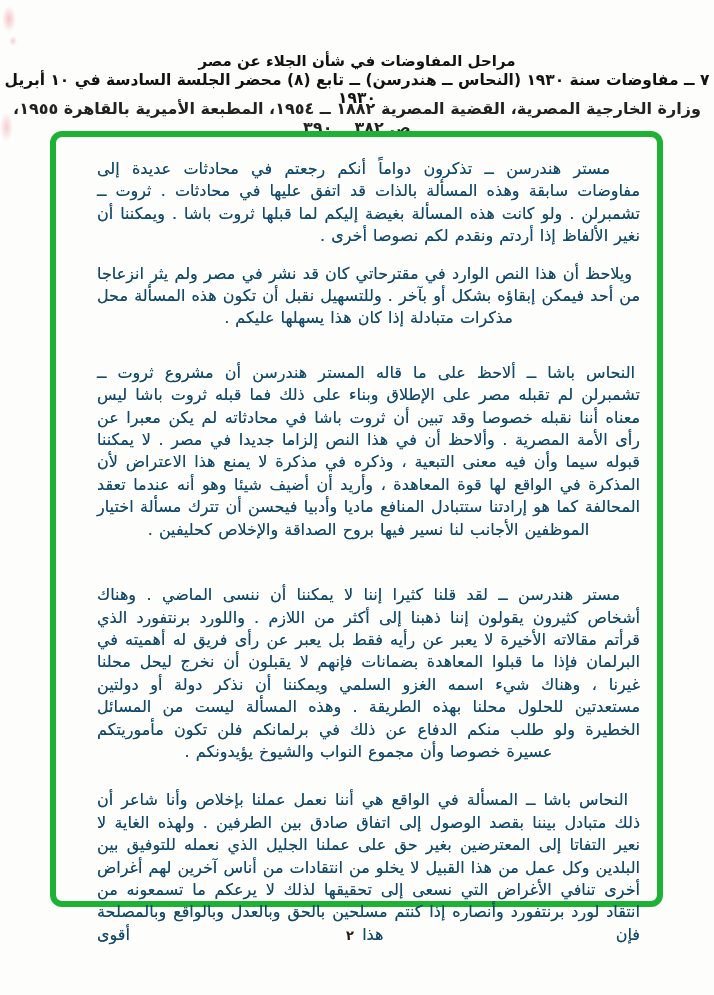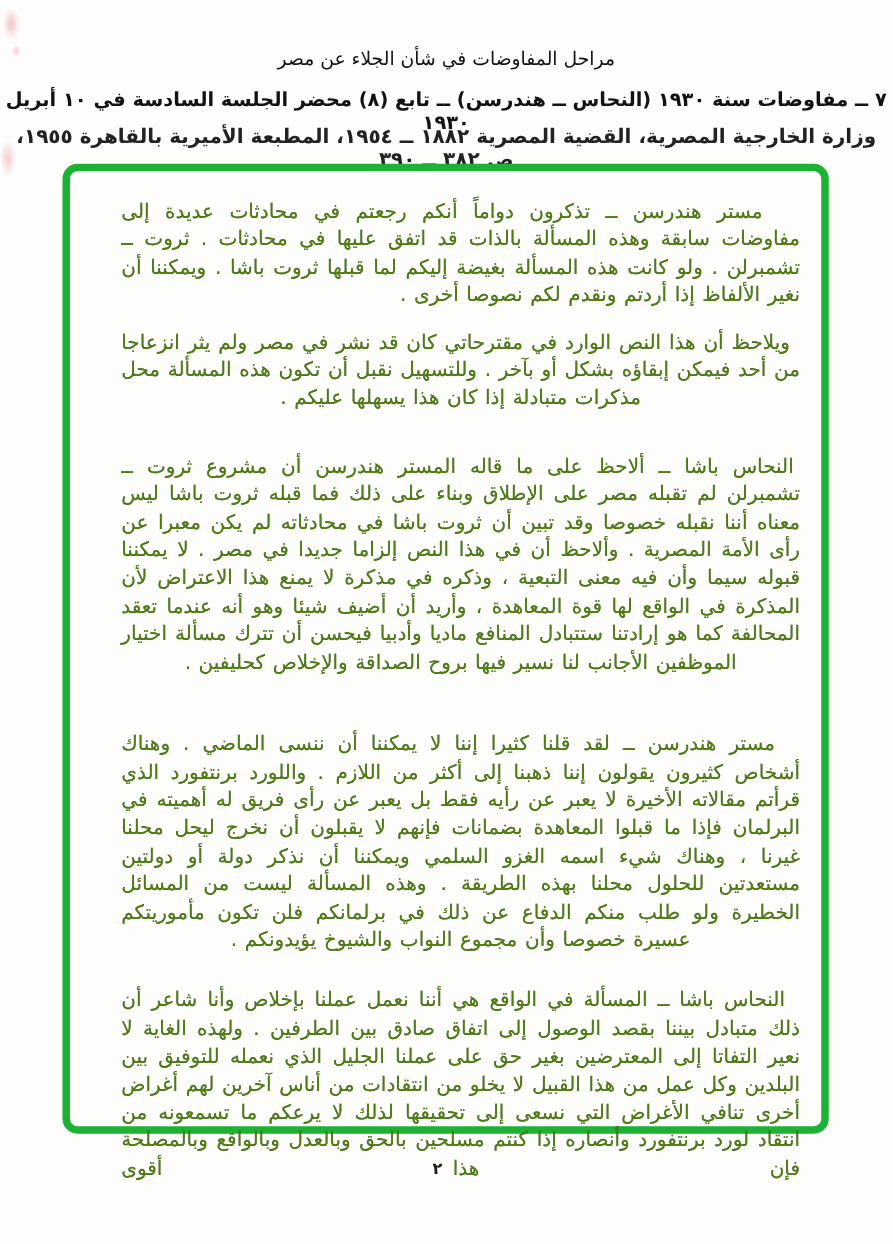--- a/index.html
+++ b/index.html
@@ -8,21 +8,21 @@
     background: #fdfdfc;
     position: relative;
     overflow: hidden;
     font-family: "DejaVu Sans", sans-serif;
     color: #1c1c1c;
   }
   .scan { position: absolute; inset: 0; }
 
   
   .hdr { position: absolute; left: 0; right: 0; text-align: center; direction: rtl; color: #121212; }
-  .hdr-title    { top: 38px;  font-size: 15px;   font-weight: normal; letter-spacing: .2px; }
+  .hdr-title    { top: 52px;  font-size: 15px;   font-weight: bold; letter-spacing: .2px; }
   .hdr-subtitle { top: 71px;  font-size: 15.5px; font-weight: bold; }
   .hdr-source   { top: 99px;  font-size: 16px;   font-weight: bold; color: #222; }
 
   
   .green-frame {
     position: absolute;
     left: 50px; top: 131px;
     width: 613px; height: 776px;
     box-sizing: border-box;
     border: 6px solid #1db233;
@@ -32,21 +32,21 @@
 
   
   .body-text {
     position: absolute;
     left: 97px; top: 150px;
     width: 543px;
     direction: rtl;
     text-align: justify;
     font-size: 16px;
     line-height: 22.4px;
-    color: #4d7c0f;
+    color: #0c4a6e;
     text-shadow: 0 0 .35px rgba(20,20,20,.55);
     word-spacing: 1px;
   }
   .para { margin: 0; }
   .p1 { text-indent: 30px; margin-top: 8px; }
   .p2 { text-indent: 8px;  margin-top: 15px; text-align-last: center; }
   .p3 { text-indent: 5px;  margin-top: 32px; text-align-last: center; }
   .p4 { text-indent: 20px; margin-top: 43px; text-align-last: center; }
   .p5 { text-indent: 12px; margin-top: 26px; text-align-last: justify; }
 

